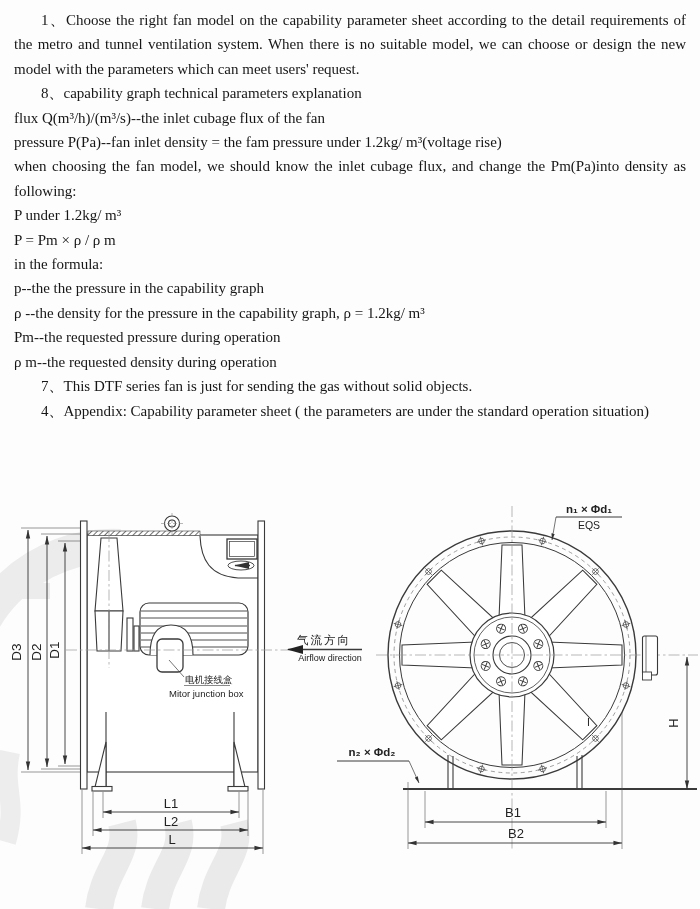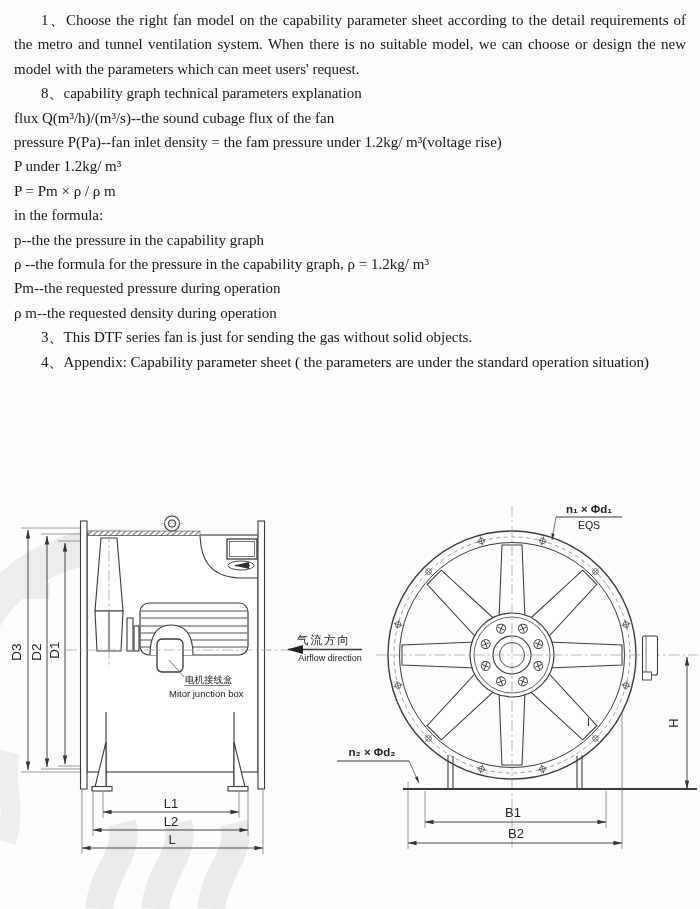--- a/index.html
+++ b/index.html
@@ -14,30 +14,31 @@
   svg .cl{stroke:#999;stroke-width:0.7;stroke-dasharray:11 3 2.5 3;fill:none;}
   svg .ext{stroke:#555;stroke-width:0.6;}
   svg .dim{stroke:#333;stroke-width:0.9;}
 </style>
 </head>
 <body>
 
 <div class="doc-text">
   <p class="indent">1、Choose the right fan model on the capability parameter sheet according to the detail requirements of the metro and tunnel ventilation system. When there is no suitable model, we can choose or design the new model with the parameters which can meet users' request.</p>
   <p class="indent">8、capability graph technical parameters explanation</p>
-  <p>flux Q(m³/h)/(m³/s)--the sound cubage flux of the fan</p>
+  <p>flux Q(m³/h)/(m³/s)--the inlet cubage flux of the fan</p>
   <p>pressure P(Pa)--fan inlet density = the fam pressure under 1.2kg/ m³(voltage rise)</p>
+  <p>when choosing the fan model, we should know the inlet cubage flux, and change the Pm(Pa)into density as following:</p>
   <p>P under 1.2kg/ m³</p>
   <p>P = Pm × ρ / ρ m</p>
   <p>in the formula:</p>
   <p>p--the the  pressure in the capability graph</p>
-  <p>ρ --the formula for the pressure in the capability graph, ρ = 1.2kg/ m³</p>
+  <p>ρ --the density for the pressure in the capability graph, ρ = 1.2kg/ m³</p>
   <p>Pm--the requested pressure during operation</p>
   <p>ρ m--the requested density during operation</p>
-  <p class="indent">3、This DTF series fan is just for sending the gas without solid objects.</p>
+  <p class="indent">7、This DTF series fan is just for sending the gas without solid objects.</p>
   <p class="indent">4、Appendix: Capability parameter sheet ( the parameters are under the standard operation situation)</p>
 </div>
 
 <svg class="drawing" width="700" height="461" viewBox="0 448 700 461" xmlns="http://www.w3.org/2000/svg">
   <defs>
     <marker id="ar" viewBox="0 0 10 6" refX="9.5" refY="3" markerWidth="10" markerHeight="6" orient="auto-start-reverse">
       <path d="M0,0.6 L10,3 L0,5.4 Z" fill="#333"></path>
     </marker>
     <marker id="arb" viewBox="0 0 12 8" refX="11" refY="4" markerWidth="13" markerHeight="9" orient="auto">
       <path d="M0,0.8 L12,4 L0,7.2 Z" fill="#222"></path>

